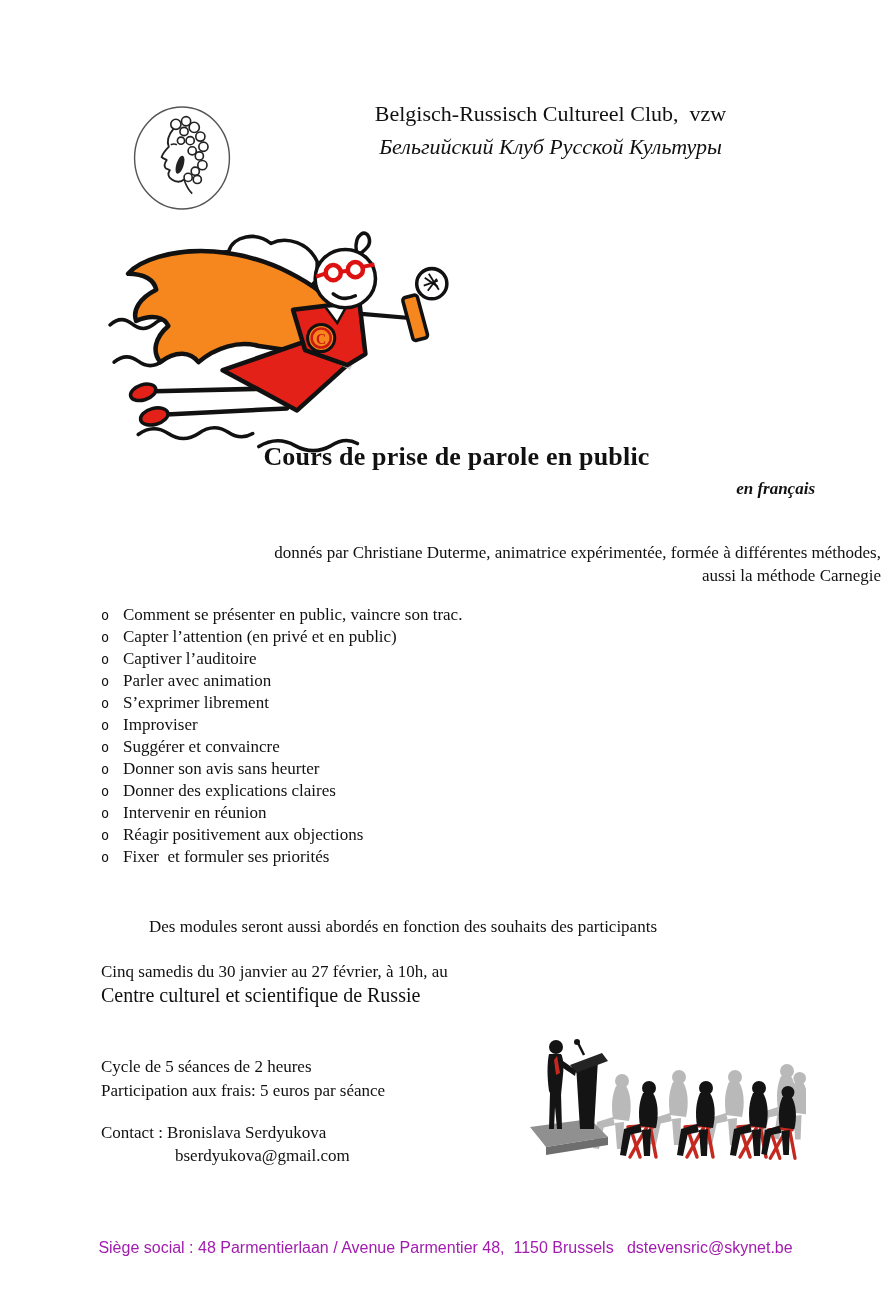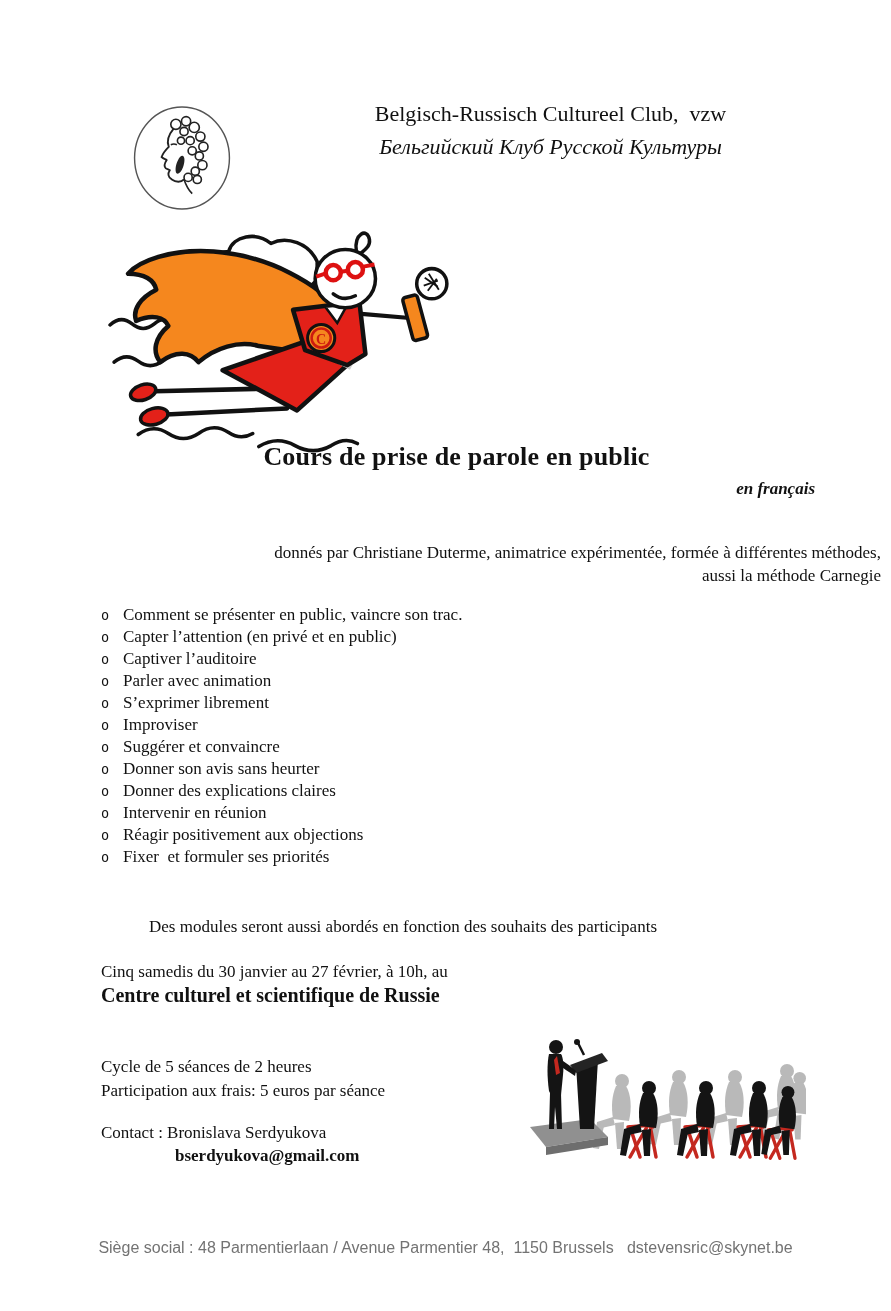--- a/index.html
+++ b/index.html
@@ -33,35 +33,35 @@
   #program .heading{margin:0 0 4px 0;}
   #program ul{list-style:none;margin:0;padding:0;}
   #program li{display:flex;}
   #program .bullet{width:22px;flex:0 0 22px;
     font-family:"DejaVu Sans Mono", monospace;font-size:13.5px;line-height:22px;}
 
   #modules-note{left:101px;top:917px;font-size:17px;margin-left:48px;}
 
   
   #schedule{left:101px;top:960px;font-size:17px;line-height:23px;}
-  #schedule .venue{font-size:20px;font-weight:bold;line-height:25px;}
+  #schedule .venue{font-size:20px;font-weight:normal;line-height:25px;}
 
   
   #terms{left:101px;top:1055px;font-size:17px;line-height:24px;}
 
   
   #contact{left:101px;top:1121px;font-size:17px;line-height:23px;}
-  #contact .email{padding-left:74px;font-weight:bold;}
+  #contact .email{padding-left:74px;}
 
   
   #lecture{left:524px;top:1035px;width:282px;height:126px;}
 
   
   #footer{left:0;right:0;top:1239px;text-align:center;
-    font-family:"Liberation Sans", sans-serif;font-size:16px;color:#737373;}
+    font-family:"Liberation Sans", sans-serif;font-size:16px;color:#a21caf;}
 </style>
 </head>
 <body>
 
 <div class="abs" id="logo">
   <svg width="102" height="110" viewBox="0 0 100 106">
     <ellipse cx="50" cy="53" rx="46.5" ry="50" fill="#ffffff" stroke="#555" stroke-width="1.4"></ellipse>
     <g fill="none" stroke="#222" stroke-width="1.6">
       <circle cx="44" cy="20" r="5"></circle>
         <circle cx="54" cy="17" r="4.5"></circle>

